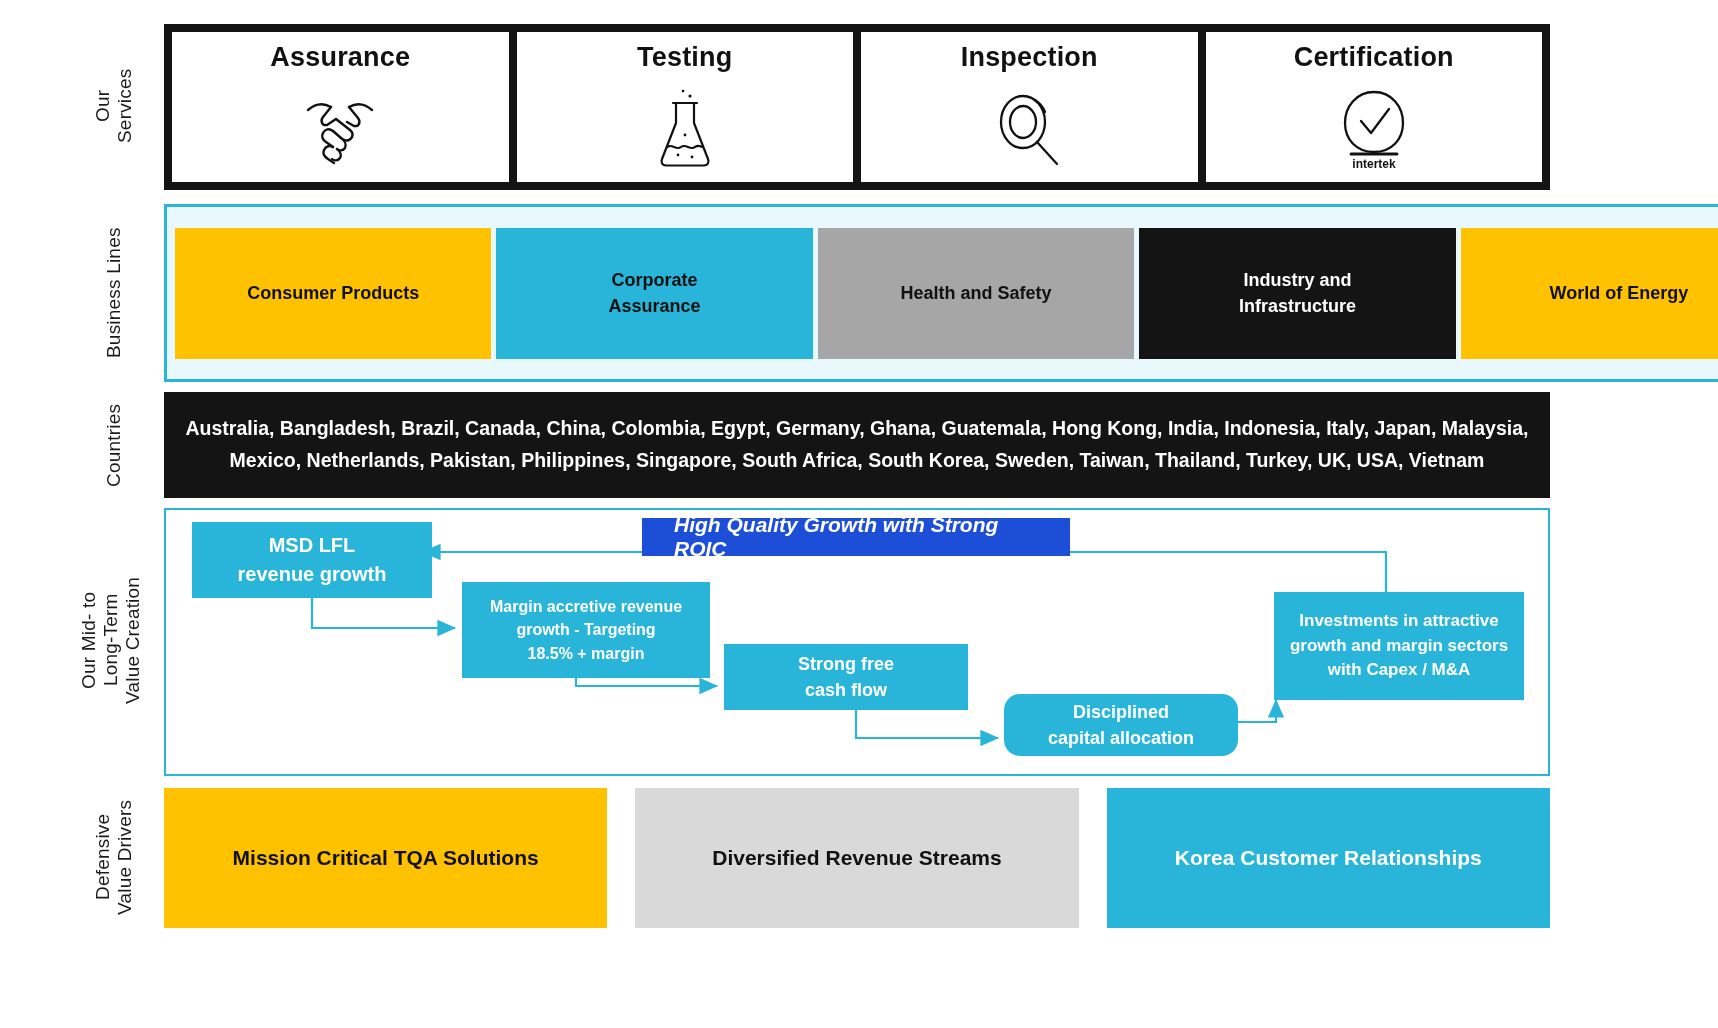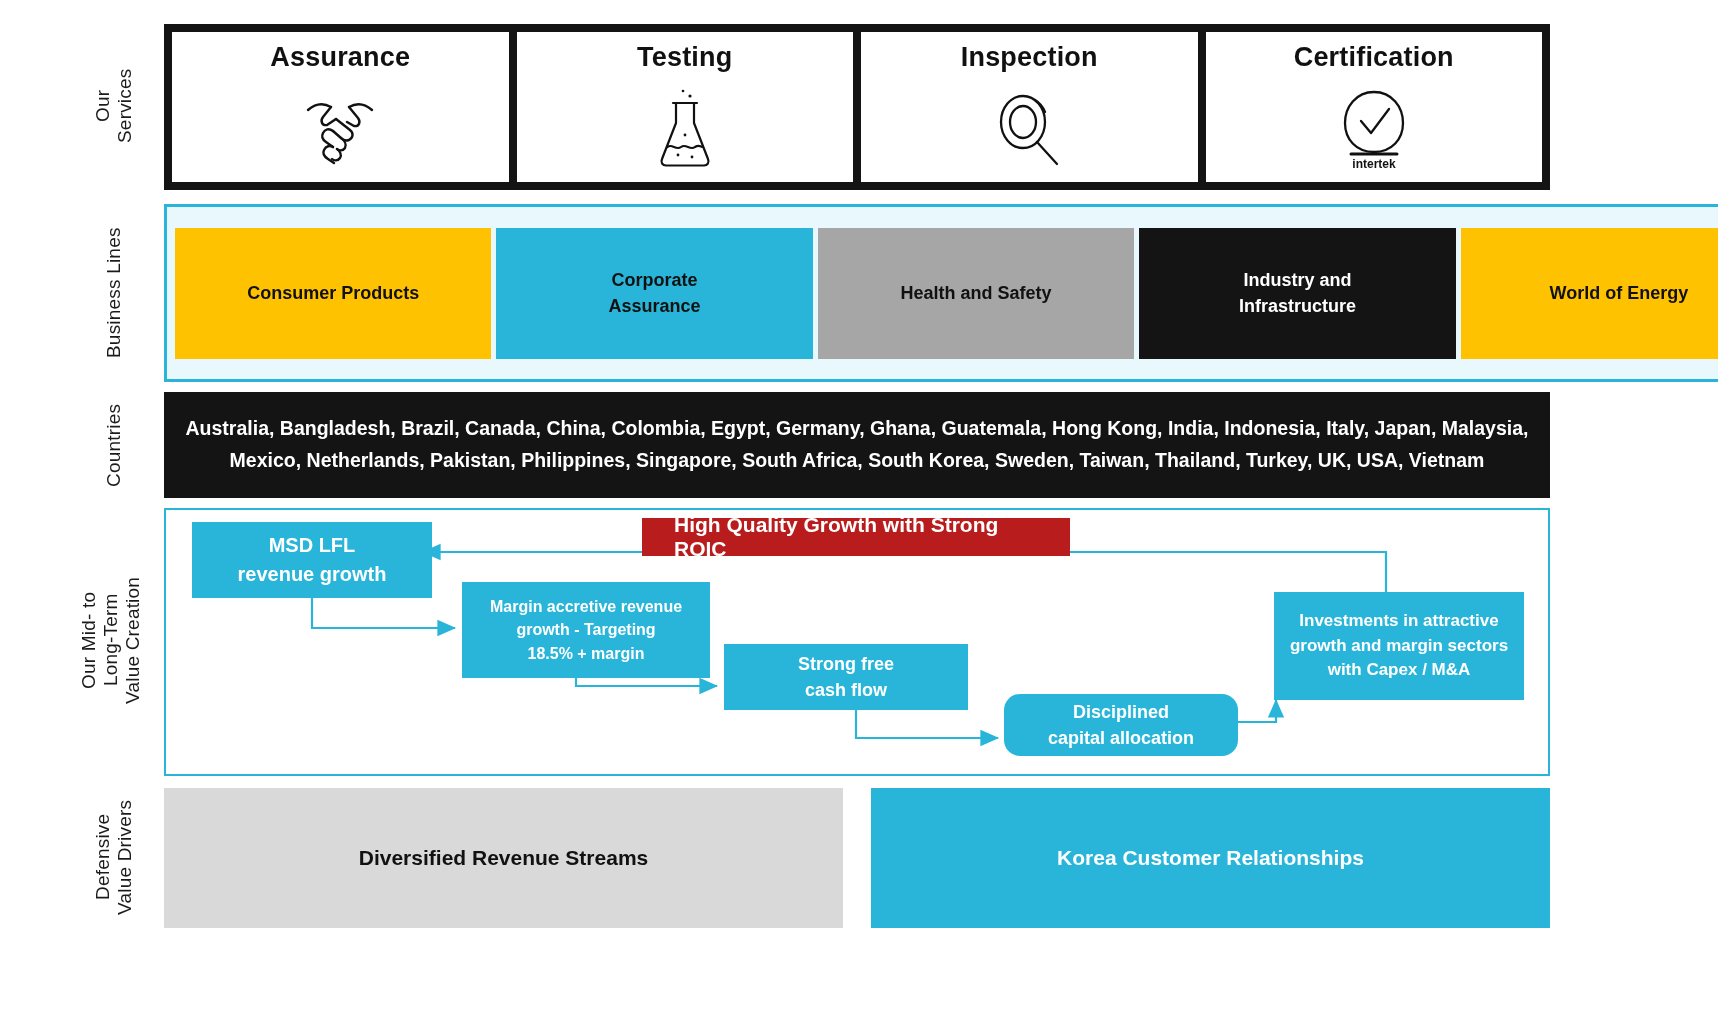--- a/index.html
+++ b/index.html
@@ -117,29 +117,30 @@
     justify-content:center;
     text-align:center;
     font-weight:bold;
     line-height:1.45;
     box-sizing:border-box;
     padding:4px 8px;
     white-space:pre-line;
   }
   .vc-banner{
     position:absolute;
-    background:#b91c1c;
+    background:#1d4ed8;
     color:#ffffff;
     display:flex;
     align-items:center;
     justify-content:center;
     font-size:21px;
     font-weight:bold;
     box-sizing:border-box;
     padding:0 32px;
+    font-style:italic;
   }
   .vc-svg{position:absolute;left:0;top:0;pointer-events:none;}
 
   
   .dd-band{position:absolute;display:flex;gap:28px;}
   .dd-card{
     flex:1;
     display:flex;
     align-items:center;
     justify-content:center;
@@ -292,20 +293,23 @@
 
     <div class="vc-box" style="left:838px;top:184px;width:234px;height:62px;font-size:18px;border-radius:16px;">Disciplined
 capital allocation</div>
 
     <div class="vc-box" style="left:1108px;top:82px;width:250px;height:108px;font-size:17px;">Investments in attractive
 growth and margin sectors
 with Capex / M&amp;A</div>
   </div>
 
   <div class="dd-band" style="left:164px;top:788px;width:1386px;height:140px;">
+    <div class="dd-card" style="background:#FFC200;color:#111111;">
+      <span>Mission Critical TQA Solutions</span>
+    </div>
     <div class="dd-card" style="background:#D9D9D9;color:#111111;">
       <span>Diversified Revenue Streams</span>
     </div>
     <div class="dd-card" style="background:#29B5D9;color:#FFFFFF;">
       <span>Korea Customer Relationships</span>
     </div>
   </div>
 
 </div>
 

